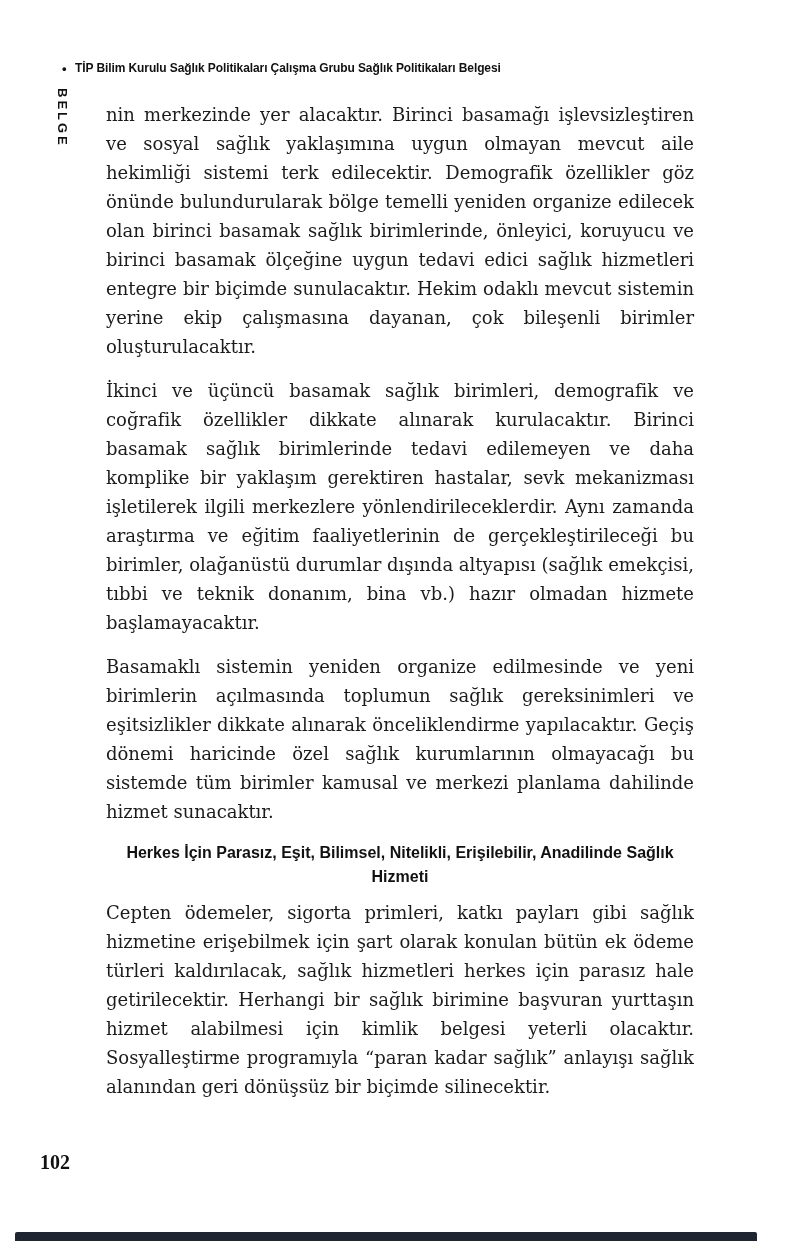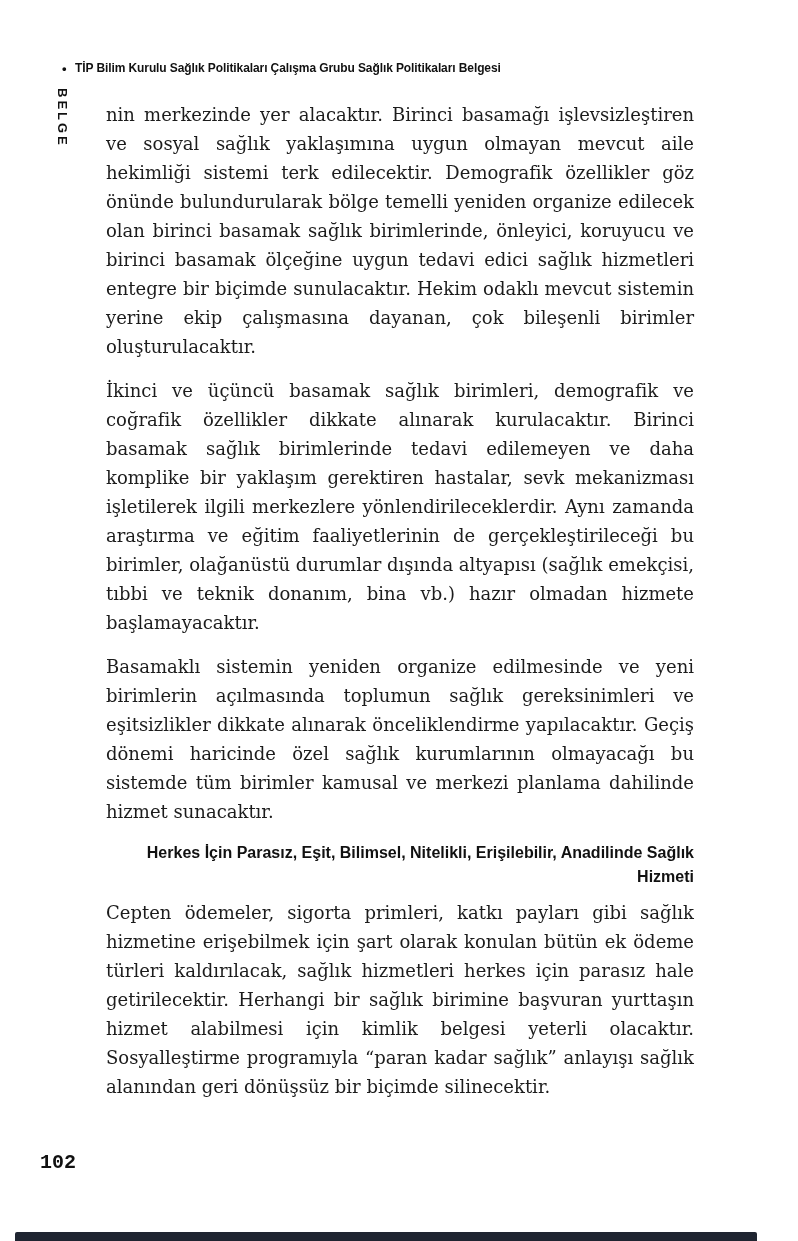--- a/index.html
+++ b/index.html
@@ -68,33 +68,33 @@
     color: #1c1c1c;
   }
   .text-block p {
     margin: 0 0 15px 0;
   }
   .text-block h2.section-heading {
     font-family: "Liberation Sans", sans-serif;
     font-weight: bold;
     font-size: 16px;
     line-height: 24px;
-    text-align: right;
+    text-align: center;
     margin: 13px 0 9px 0;
     color: #111;
     hyphens: none;
     -webkit-hyphens: none;
   }
 
   
   .page-number {
     position: absolute;
     top: 1151px;
     left: 40px;
-    font-family: Liberation Mono, monospace;
+    font-family: Liberation Serif, serif;
     font-weight: bold;
     font-size: 20px;
     color: #111;
   }
 
   
   .bottom-strip {
     position: absolute;
     left: 15px;
     bottom: 0;

